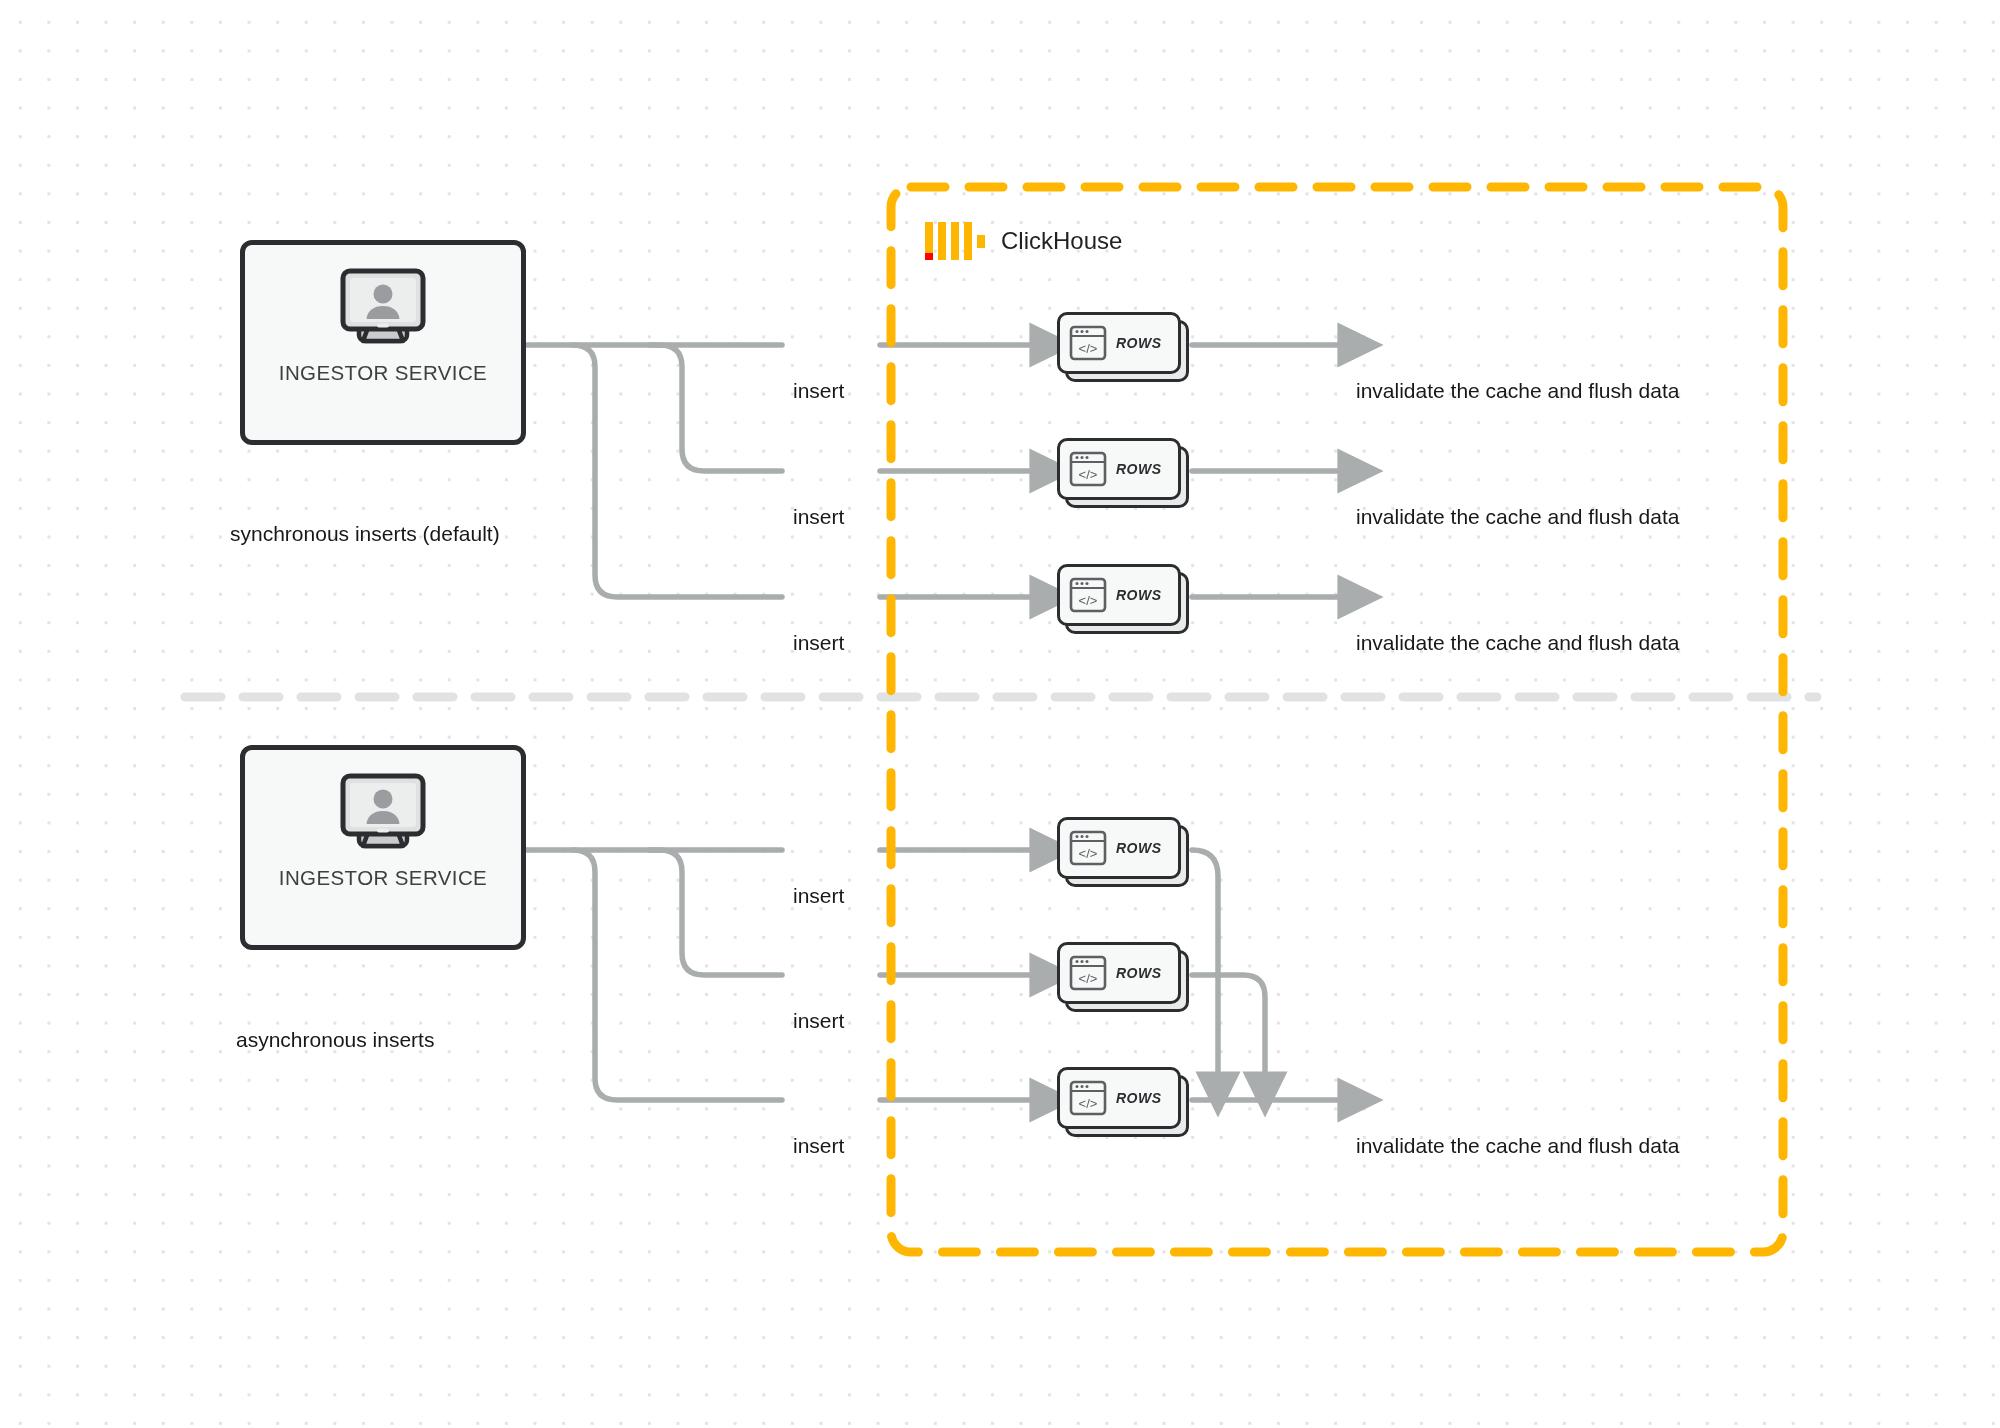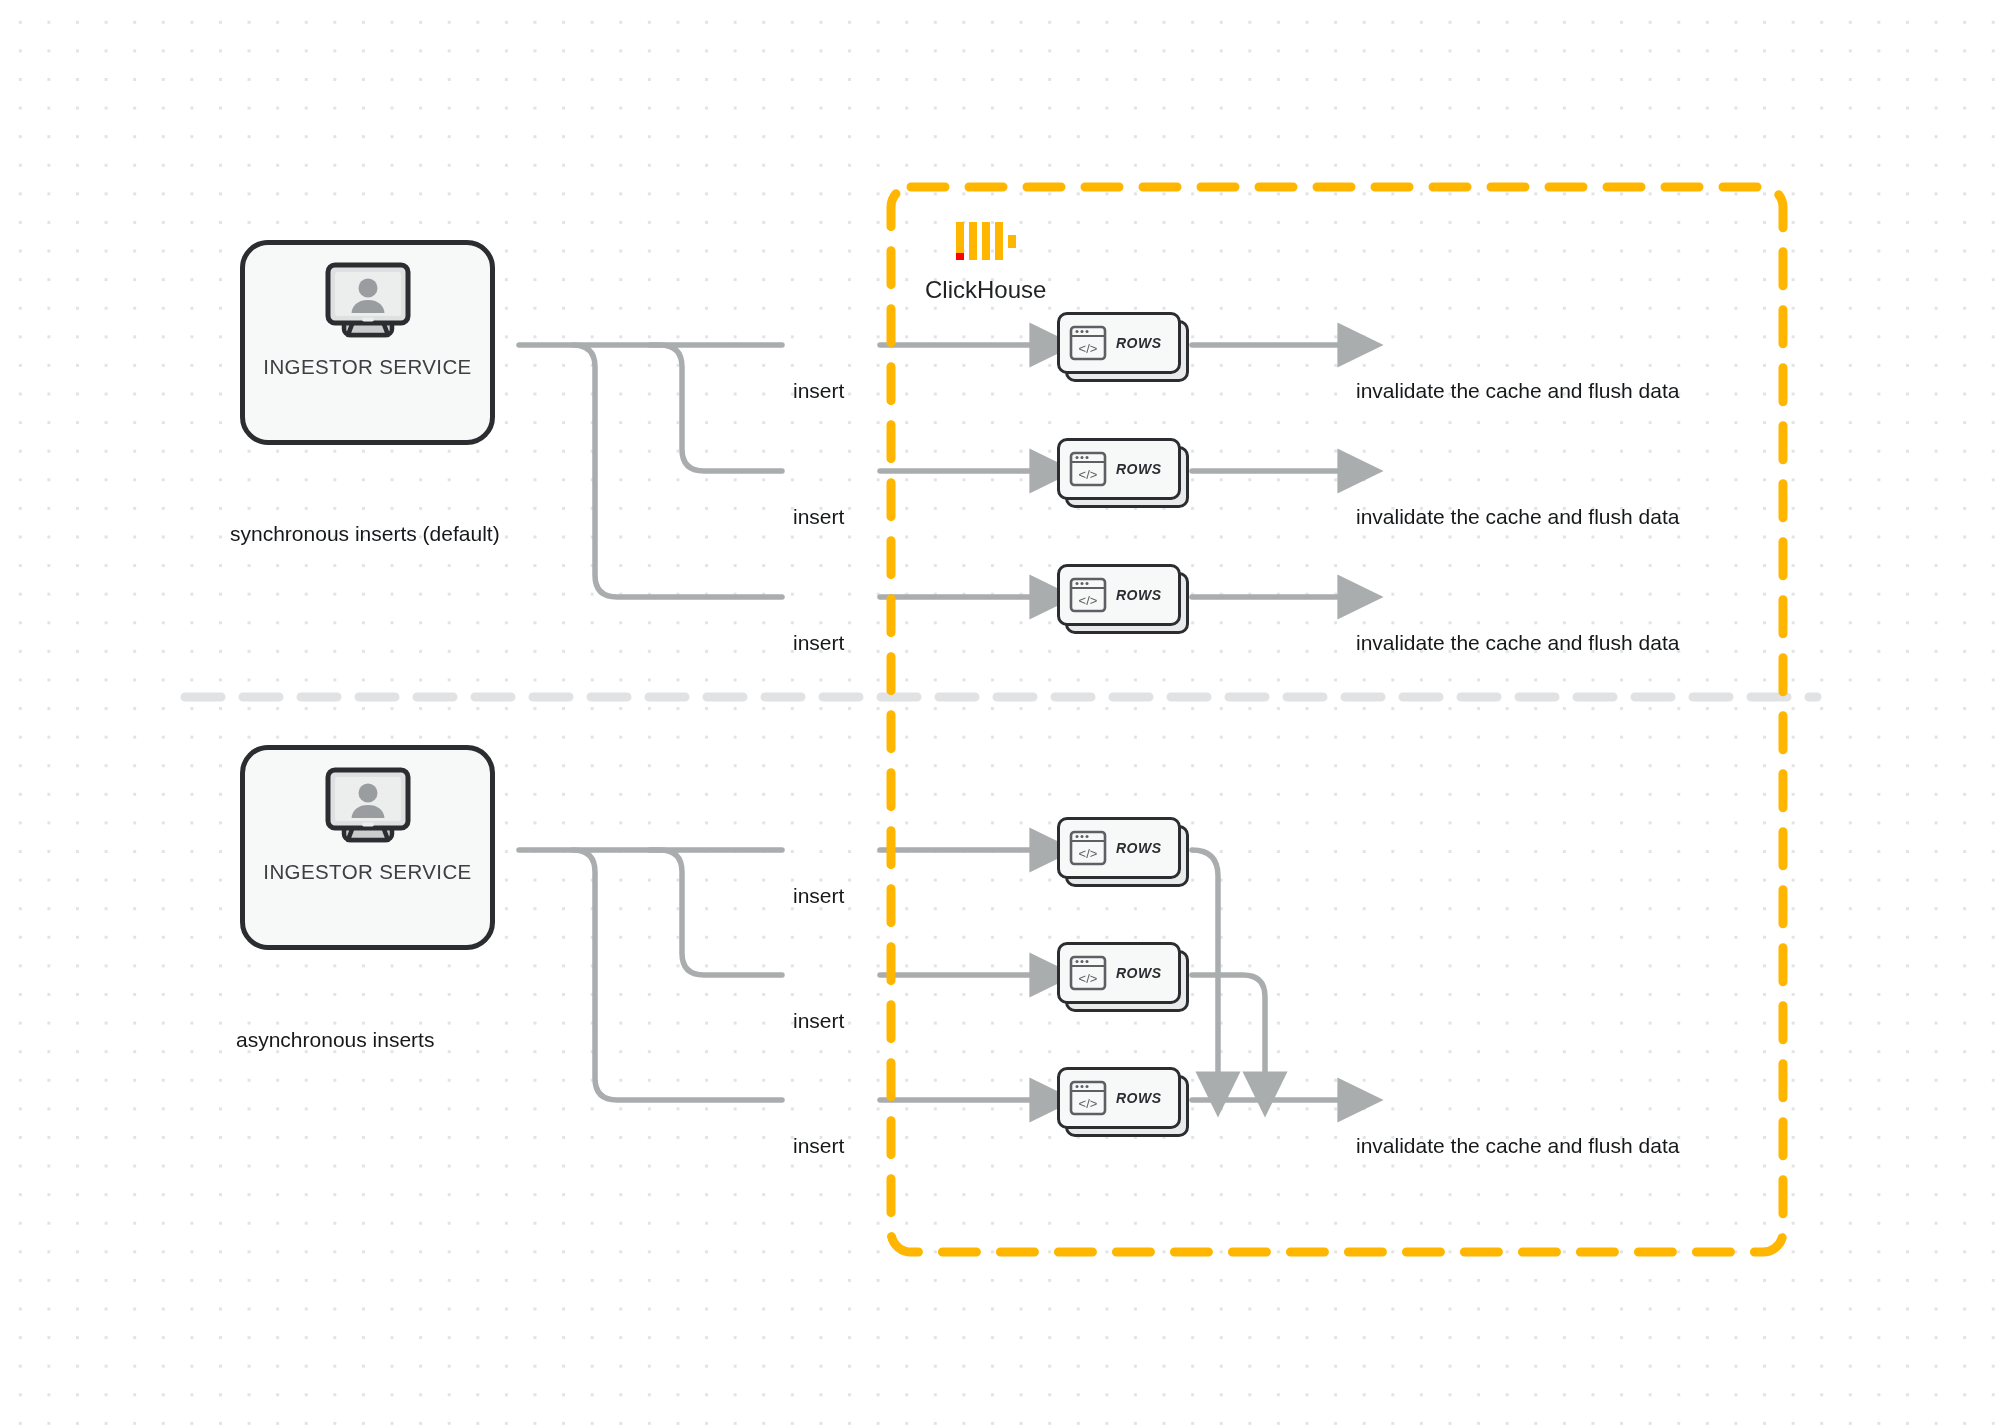--- a/index.html
+++ b/index.html
@@ -26,31 +26,31 @@
   #wires {
     position: absolute;
     inset: 0;
     width: 2000px;
     height: 1428px;
     pointer-events: none;
   }
   
   .service-box {
     position: absolute;
-    width: 255px;
+    width: 286px;
     height: 205px;
     box-sizing: border-box;
     border: 5px solid #2b2d30;
-    border-radius: 28px;
+    border-radius: 12px;
     background: #f7f8f8;
     display: flex;
     flex-direction: column;
     align-items: center;
     justify-content: flex-start;
-    padding-top: 16px;
+    padding-top: 22px;
   }
   .service-label {
     font-size: 20.5px;
     letter-spacing: 0.4px;
     color: #3d4043;
     margin-top: 12px;
     white-space: nowrap;
   }
   
   .section-title {
@@ -58,21 +58,20 @@
     font-size: 21px;
     font-weight: normal;
     color: #16181a;
     white-space: nowrap;
   }
   .ch-header {
     position: absolute;
     display: flex;
     align-items: center;
     gap: 16px;
-    flex-direction: column;
   }
   .ch-logo {
     display: flex;
     align-items: flex-end;
     gap: 5px;
     height: 38px;
   }
   .ch-bar {
     width: 8px;
     height: 38px;

